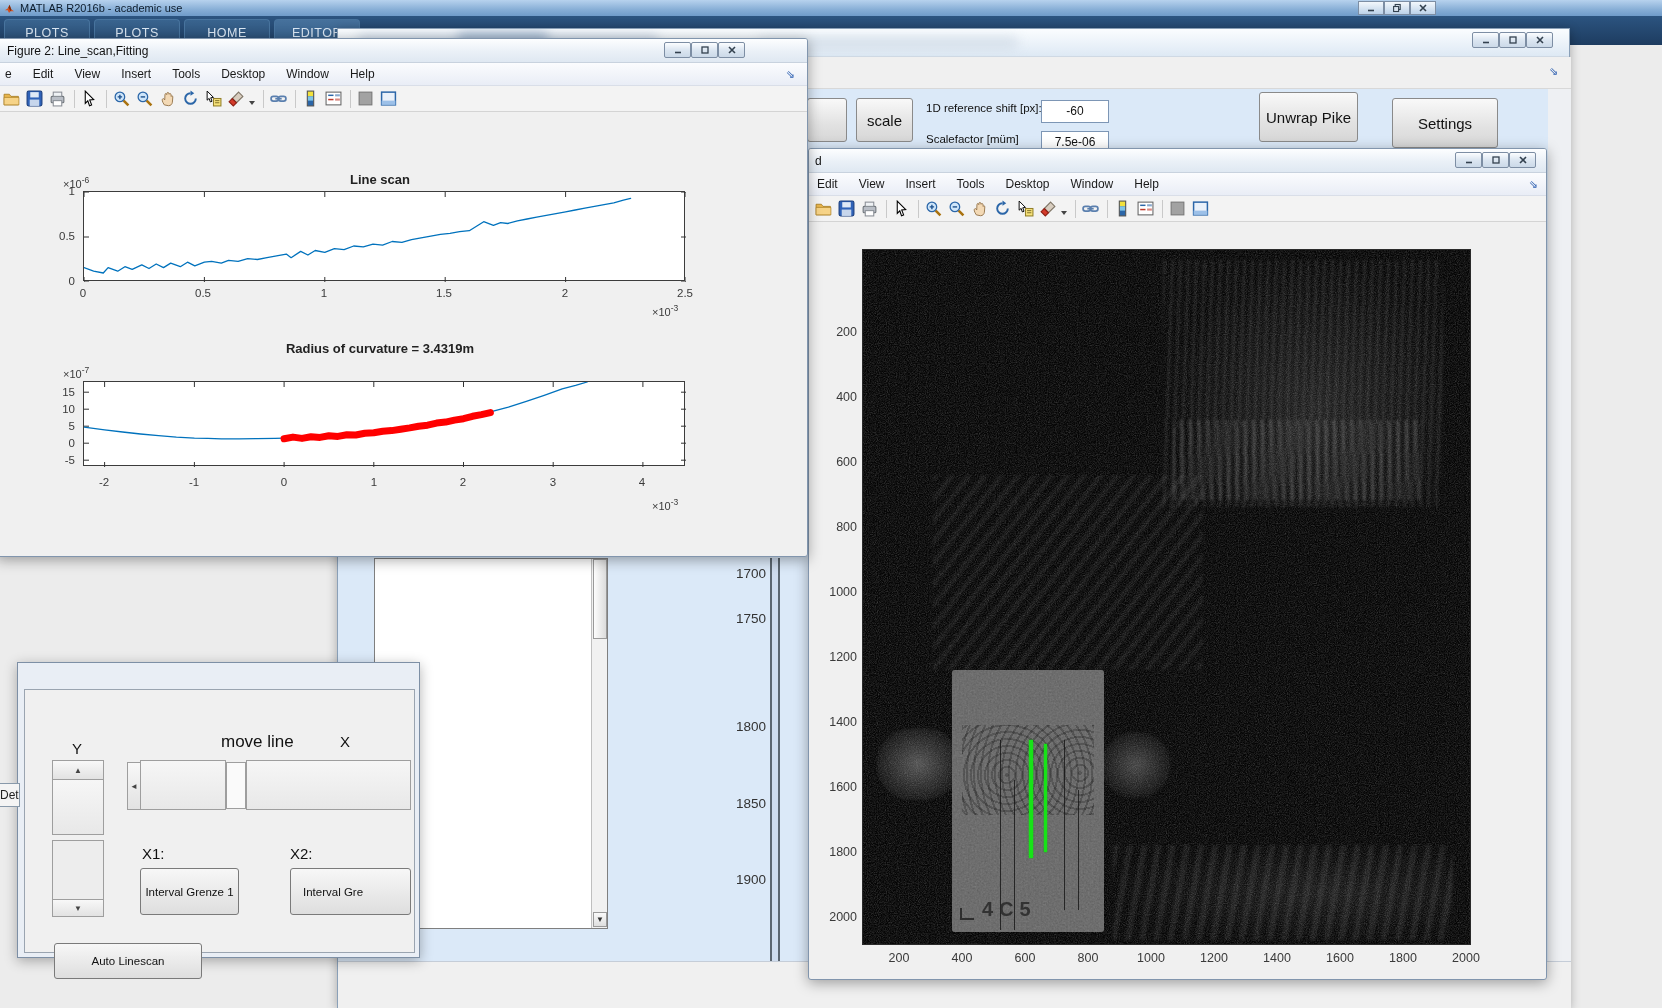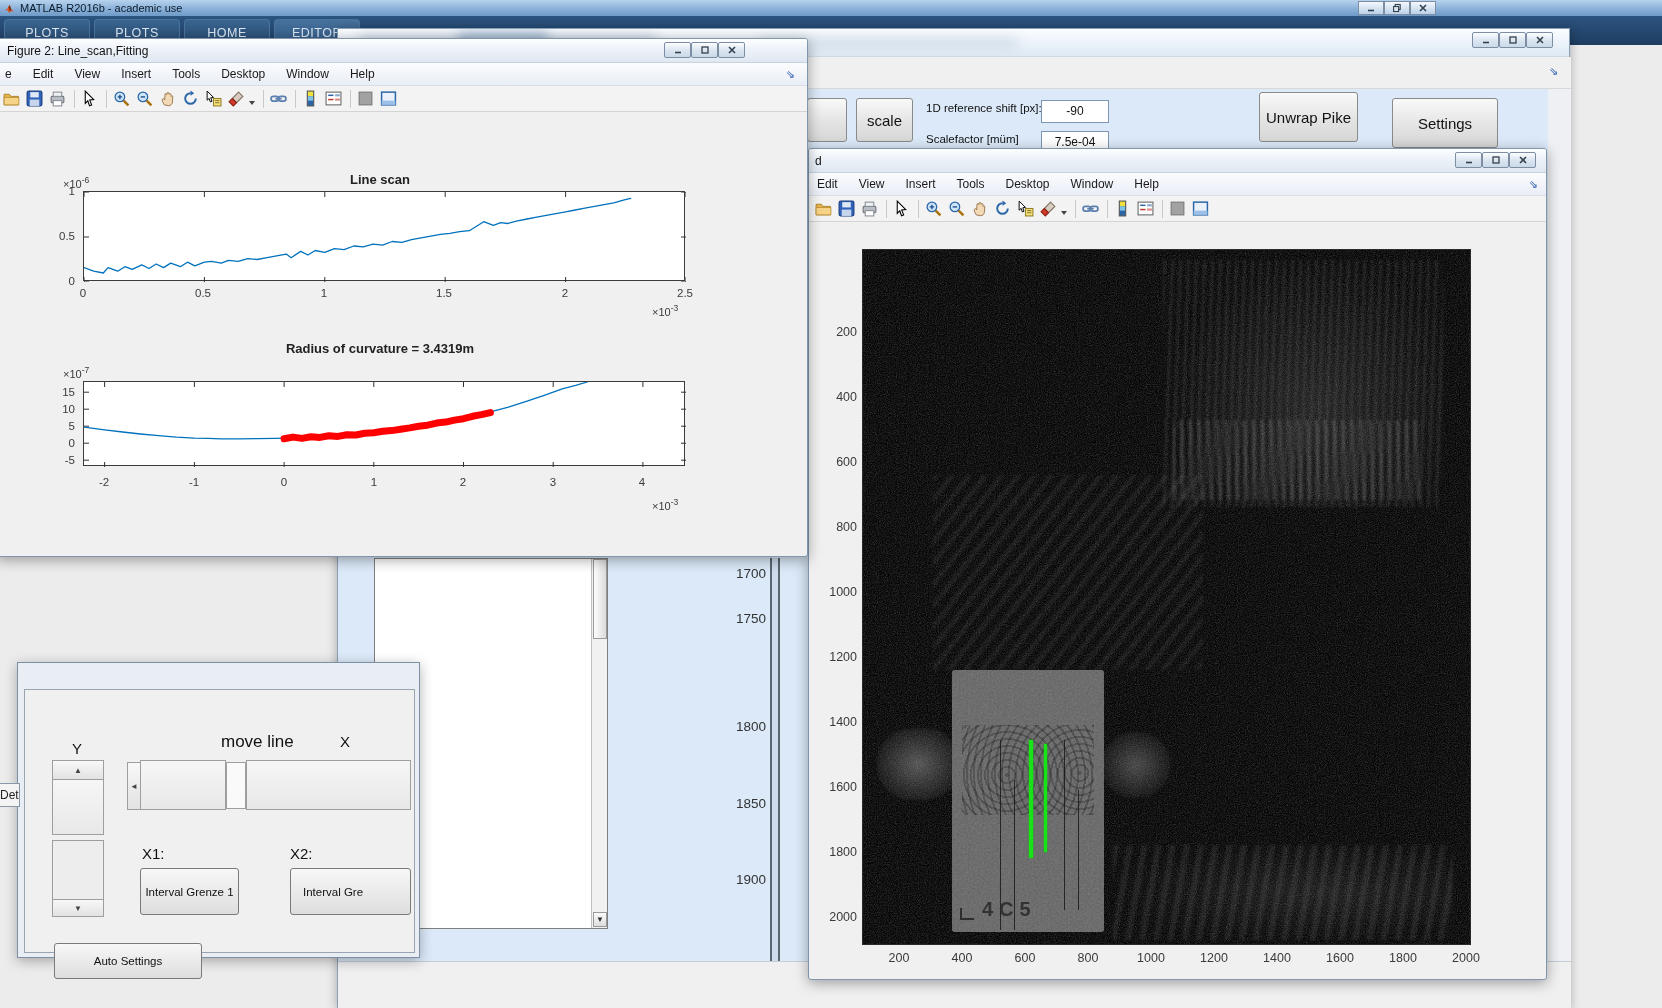--- a/index.html
+++ b/index.html
@@ -266,23 +266,23 @@
           </span>
       </div>
     </div>
     <div id="gui-menurow">
       <span class="dockarrow" style="left:1211px;top:8px">⇘</span>
     </div>
 
     <div class="guibtn" style="left:469px;top:69px;width:40px;height:44px"></div>
     <button class="guibtn" style="left:518px;top:69px;width:57px;height:44px">scale</button>
     <span class="guilabel" style="left:588px;top:73px">1D reference shift [px]:</span>
-    <div class="guiinput" style="left:703px;top:71px;width:68px;height:23px">-90</div>
+    <div class="guiinput" style="left:703px;top:71px;width:68px;height:23px">-60</div>
     <span class="guilabel" style="left:588px;top:104px">Scalefactor [müm]</span>
-    <div class="guiinput" style="left:703px;top:102px;width:68px;height:22px">7.5e-04</div>
+    <div class="guiinput" style="left:703px;top:102px;width:68px;height:22px">7.5e-06</div>
     <button class="guibtn" style="left:921px;top:63px;width:99px;height:50px">Unwrap Pike</button>
     <button class="guibtn" style="left:1054px;top:69px;width:106px;height:50px">Settings</button>
 
     <div id="listbox">
       <div class="sb-track">
         <div class="sb-thumb"></div>
         <div class="sb-btn">▼</div>
       </div>
     </div>
     <span class="listtick" style="left:368px;top:537px">1700</span>
@@ -618,21 +618,21 @@
 
       <div class="slarrow" style="left:102px;top:72px;width:14px;height:48px;font-size:8px">◄</div>
       <div class="slbox" style="left:115px;top:70px;width:86px;height:50px"></div>
       <div class="slbox" style="left:201px;top:72px;width:20px;height:47px;background:#fafafa"></div>
       <div class="slbox" style="left:221px;top:70px;width:165px;height:50px"></div>
 
       <span class="sltext" style="left:117px;top:155px;font-size:15px">X1:</span>
       <span class="sltext" style="left:265px;top:155px;font-size:15px">X2:</span>
       <button class="slbtn" style="left:115px;top:178px;width:99px;height:47px">Interval Grenze 1</button>
       <button class="slbtn" style="left:265px;top:178px;width:121px;height:47px;justify-content:flex-start;padding-left:12px">Interval Gre</button>
-      <button class="slbtn" style="left:29px;top:253px;width:148px;height:36px">Auto Settings</button>
+      <button class="slbtn" style="left:29px;top:253px;width:148px;height:36px">Auto Linescan</button>
     </div>
   </div>
 
   <div class="gripbar" style="left:133px"></div>
   <div class="gripbar" style="left:140px"></div>
   <div class="gripbar" style="left:147px"></div>
 
 </div>
 
 </body></html>

